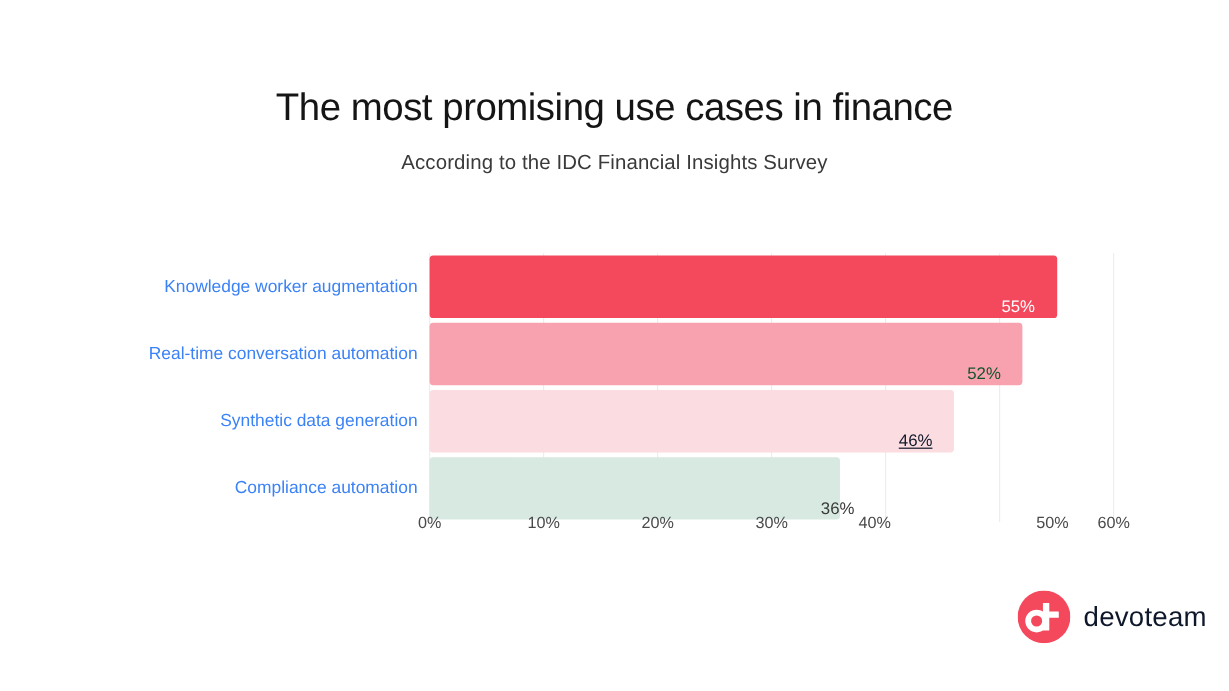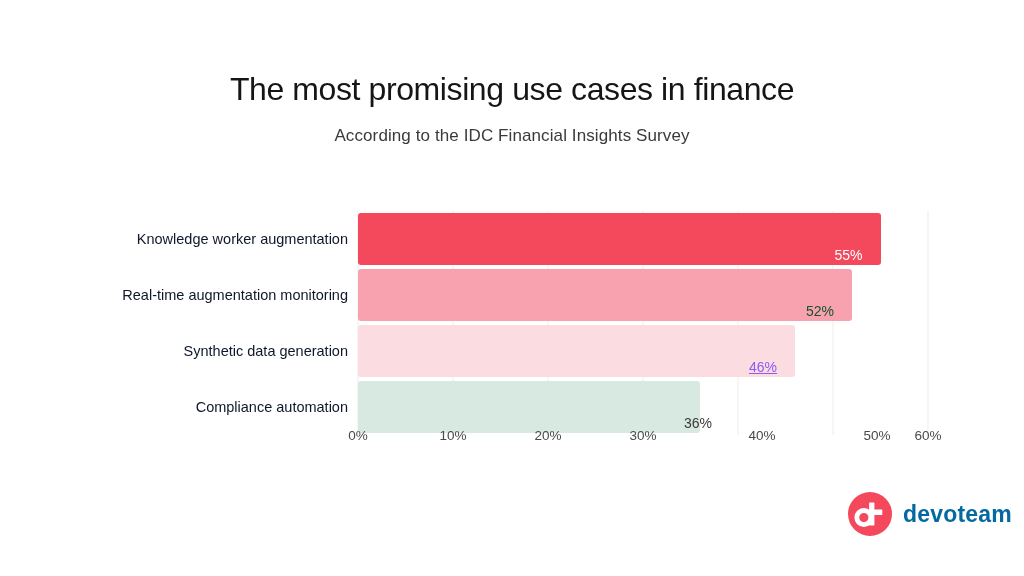--- a/index.html
+++ b/index.html
@@ -70,21 +70,21 @@
     height: 52px;
     margin-bottom: 4px;
   }
   .cat-label {
     position: absolute;
     right: 676px;           
     top: 0;
     height: 52px;
     line-height: 52px;
     font-size: 14.5px;
-    color: #0f172a;
+    color: #3b82f6;
     white-space: nowrap;
     text-align: right;
   }
   .bar {
     position: absolute;
     left: 358px;
     top: 0;
     height: 52px;
     border-radius: 3px;
     box-sizing: border-box;
@@ -162,56 +162,56 @@
         </g>
     </svg>
 
     <div class="bar-rows" id="bar-rows">
         <div class="bar-row">
           <div class="cat-label">Knowledge worker augmentation</div>
           <div class="bar" style="width: 522.5px; background: rgb(244, 72, 92);"></div>
           <div class="bar-value" style="left: 834.5px; color: rgb(255, 255, 255);">55%</div>
         </div>
         <div class="bar-row">
-          <div class="cat-label">Real-time augmentation monitoring</div>
+          <div class="cat-label">Real-time conversation automation</div>
           <div class="bar" style="width: 494px; background: rgb(249, 162, 175);"></div>
           <div class="bar-value" style="left: 806px; color: #14532d;">52%</div>
         </div>
         <div class="bar-row">
           <div class="cat-label">Synthetic data generation</div>
           <div class="bar" style="width: 437px; background: rgb(251, 220, 224);"></div>
-          <div class="bar-value" style="left: 749px; color: #8b5cf6; text-decoration: underline;">46%</div>
+          <div class="bar-value" style="left: 749px; color: #0f172a; text-decoration: underline;">46%</div>
         </div>
         <div class="bar-row">
           <div class="cat-label">Compliance automation</div>
           <div class="bar" style="width: 342px; background: rgb(216, 233, 225);"></div>
           <div class="bar-value" style="left: 684px; color: rgb(58, 58, 58);">36%</div>
         </div>
       </div>
 
     <div class="x-axis" id="x-axis">
         <span class="tick" style="left: 358px;">0%</span>
         <span class="tick" style="left: 453px;">10%</span>
         <span class="tick" style="left: 548px;">20%</span>
         <span class="tick" style="left: 643px; text-align: right;">30%</span>
-        <span class="tick" style="left: 762px;">40%</span>
+        <span class="tick" style="left: 729px;">40%</span>
         <span class="tick" style="left: 833px; margin-left: 44px;">50%</span>
         <span class="tick" style="left: 928px;">60%</span>
       </div>
   </div>
 
   <div class="logo">
     <svg class="logo-mark" viewBox="0 0 100 100">
       <circle id="logo-circle" cx="50" cy="50" r="50" fill="#f4485c"></circle>
       <g id="logo-glyph">
 
         <rect x="48" y="24" width="12" height="52" rx="1" fill="#ffffff"></rect>
         <rect x="58" y="40" width="20" height="12" rx="1" fill="#ffffff"></rect>
 
         <path d="M48 46 a16 16 0 1 0 0 24 a16 16 0 1 0 0 -24 Z
                  M42 52 a10 10 0 1 1 0 12 a10 10 0 1 1 0 -12 Z" fill-rule="evenodd" fill="none"></path>
         <circle cx="36" cy="58" r="16" fill="none" stroke-width="11" id="logo-ring" stroke="#ffffff"></circle>
       </g>
     </svg>
-    <span class="logo-word" style="color: #0369a1; font-weight: bold;">devoteam</span>
+    <span class="logo-word" style="color: #0f172a;">devoteam</span>
   </div>
 
 </div>
 
 </body></html>

